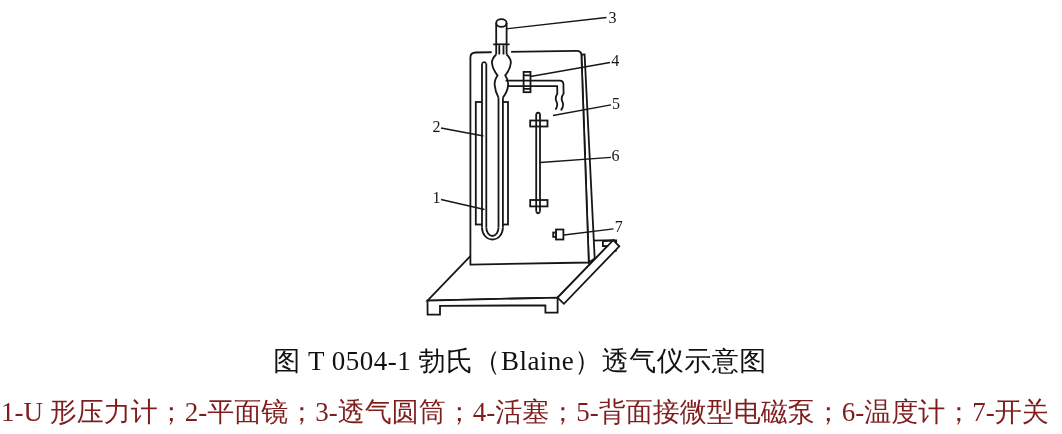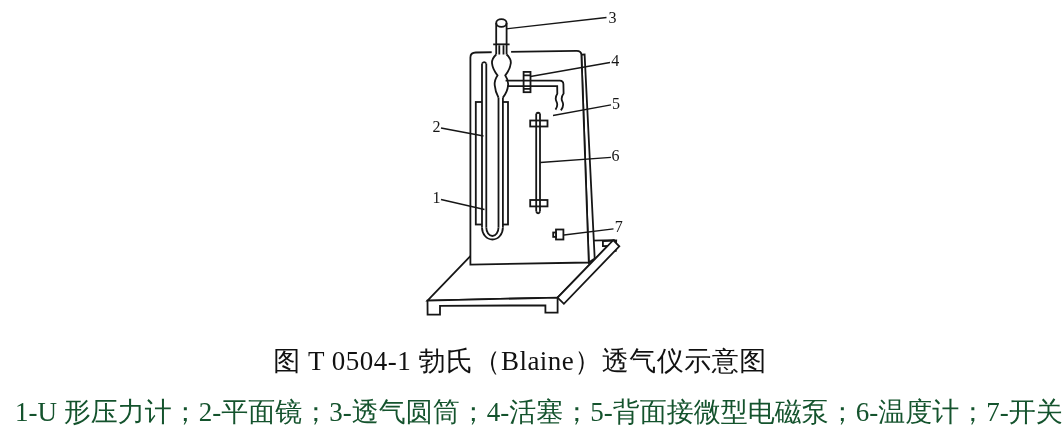--- a/index.html
+++ b/index.html
@@ -26,23 +26,23 @@
     left:520px;top:343px;
     transform:translateX(-50%);
     font-size:27px;
     color:#111111;
     white-space:nowrap;
     letter-spacing:0.5px;
     text-align:center;
   }
   .legend{
     position:absolute;
-    left:15px;top:394px;
+    left:1px;top:394px;
     font-size:27px;
-    color:#14532d;
+    color:#7f1d1d;
     white-space:nowrap;
   }
 </style>
 </head>
 <body>
 
 <div class="page">
 
   <div class="diagram">
     <svg width="1062" height="434" viewBox="0 0 1062 434">

